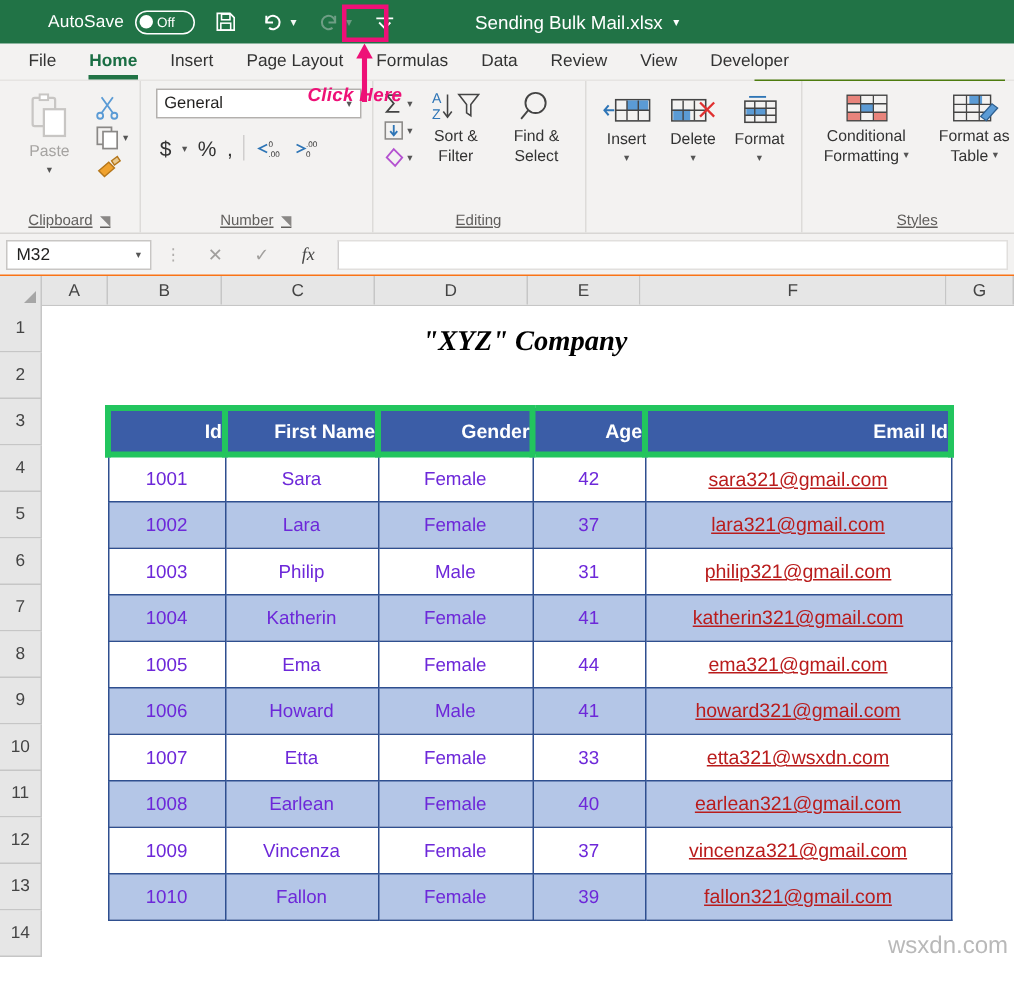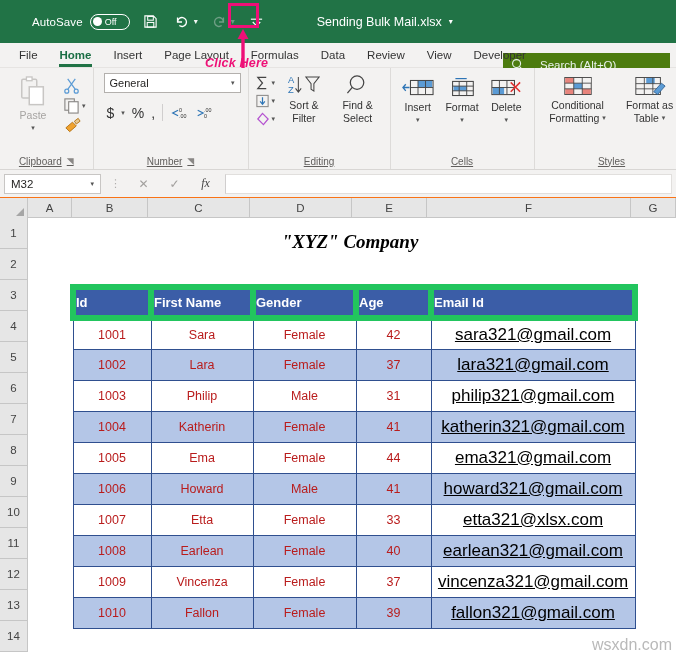--- a/index.html
+++ b/index.html
@@ -5,21 +5,21 @@
   * { box-sizing: border-box; margin: 0; padding: 0; }
   html, body {
     width: 676px; height: 667px;
     font-family: "Liberation Sans", sans-serif;
     background: #ffffff; overflow: hidden;
   }
   #app { position: relative; width: 676px; height: 667px; }
 
   
   .titlebar {
-    height: 43px; background: #217346; display: flex; align-items: center;
+    height: 29px; background: #217346; display: flex; align-items: center;
     color: #ffffff; padding: 0 6px; position: relative;
   }
   .autosave-label { font-size: 11.5px; margin-left: 26px; letter-spacing: .1px; }
   .toggle {
     margin-left: 7px; width: 40px; height: 16px; border: 1.3px solid #ffffff;
     border-radius: 9px; display: flex; align-items: center; padding: 0 2px; gap: 3px;
   }
   .toggle .knob { width: 9px; height: 9px; border-radius: 50%; background: #ffffff; }
   .toggle .tlabel { font-size: 9px; color: #ffffff; }
   .tb-icon {
@@ -138,29 +138,29 @@
     font-size: 19px; font-weight: bold; font-style: italic; color: #000000;
     font-family: "Liberation Serif", serif;
   }
 
   table.xtable {
     position: absolute; left: 42px; top: 66px; width: 562px;
     border-collapse: collapse; table-layout: fixed;
   }
   table.xtable th {
     background: #3b5da7; color: #ffffff; font-size: 13px; font-weight: bold;
-    height: 31px; border: 6px solid #22c55e; text-align: left;
+    height: 31px; border: 4px solid #22c55e; text-align: right;
   }
   table.xtable td {
-    height: 31px; border: 1px solid #2f4f8f; font-size: 12.5px; color: #b91c1c;
+    height: 31px; border: 1px solid #2f4f8f; font-size: 12.5px; color: #6d28d9;
     text-align: center; background: #ffffff;
   }
   table.xtable tr.alt td { background: #b4c6e7; }
   table.xtable td.email {
-    color: #000000; text-decoration: underline; font-size: 17px;
+    color: #b91c1c; text-decoration: underline; font-size: 13px;
   }
   .watermark {
     position: absolute; right: 4px; bottom: 4px; font-size: 16px; color: #b9b9b9;
   }
   svg { display: block; }
 </style>
 </head>
 <body>
 
 <div id="app">
@@ -366,41 +366,38 @@
               <rect x="9" y="4" width="24" height="15" fill="none" stroke="#444" stroke-width="1.1"></rect>
               <rect x="17" y="4.5" width="15" height="7" fill="#5b9bd5"></rect>
               <path d="M9 11.5H33M17 4.5v14M25 4.5v14" stroke="#444" stroke-width="1"></path>
               <path d="M8 11.5L1 11.5M4 8l-3 3.5L4 15" fill="none" stroke="#2e75b6" stroke-width="1.4"></path>
             </svg>
           <span>Insert</span>
           <span class="chev">▾</span>
         </div>
         <div class="bigbtn">
           <svg width="32" height="24" viewBox="0 0 34 24">
+              <rect x="2" y="4" width="24" height="15" fill="none" stroke="#444" stroke-width="1.1"></rect>
+              <rect x="3" y="11" width="12" height="7.5" fill="#5b9bd5"></rect>
+              <path d="M2 11.5H26M10 4.5v14M18 4.5v14" stroke="#444" stroke-width="1"></path>
+              <path d="M22 6l10 10M32 6L22 16" stroke="#e03030" stroke-width="1.6"></path>
+            </svg>
+          <span>Delete</span>
+          <span class="chev">▾</span>
+        </div>
+        <div class="bigbtn">
+          <svg width="32" height="24" viewBox="0 0 34 24">
               <path d="M10 2h12" stroke="#2e75b6" stroke-width="1.3"></path>
               <rect x="7" y="5" width="22" height="15" fill="none" stroke="#444" stroke-width="1.1"></rect>
               <rect x="8" y="10" width="14" height="5" fill="#5b9bd5"></rect>
               <path d="M7 10h22M7 15h22M14 5v15M22 5v15" stroke="#444" stroke-width="1"></path>
             </svg>
           <span>Format</span>
           <span class="chev">▾</span>
         </div>
-        <div class="bigbtn">
-          <svg width="32" height="24" viewBox="0 0 34 24">
-              <rect x="2" y="4" width="24" height="15" fill="none" stroke="#444" stroke-width="1.1"></rect>
-              <rect x="3" y="11" width="12" height="7.5" fill="#5b9bd5"></rect>
-              <path d="M2 11.5H26M10 4.5v14M18 4.5v14" stroke="#444" stroke-width="1"></path>
-              <path d="M22 6l10 10M32 6L22 16" stroke="#e03030" stroke-width="1.6"></path>
-            </svg>
-          <span>Delete</span>
-          <span class="chev">▾</span>
-        </div>
-      </div>
-      <div class="rg-label">
-        <span>Cells</span>
       </div>
     </div>
 
     <div class="rgroup" style="flex:1">
       <div class="rg-body" style="justify-content:space-around;padding-top:6px">
         <div class="bigbtn" style="width:72px">
           <svg width="34" height="24" viewBox="0 0 36 24">
               <rect x="4" y="3" width="28" height="18" fill="none" stroke="#444" stroke-width="1"></rect>
               <rect x="4.5" y="3.5" width="9" height="5.5" fill="#e8847c"></rect>
               <rect x="13.5" y="9" width="9" height="6" fill="#5b9bd5"></rect>
@@ -531,21 +528,21 @@
             <td>Howard</td>
             <td>Male</td>
             <td>41</td>
             <td class="email">howard321@gmail.com</td>
           </tr>
           <tr>
             <td>1007</td>
             <td>Etta</td>
             <td>Female</td>
             <td>33</td>
-            <td class="email">etta321@xlsx.com</td>
+            <td class="email">etta321@wsxdn.com</td>
           </tr>
           <tr class="alt">
             <td>1008</td>
             <td>Earlean</td>
             <td>Female</td>
             <td>40</td>
             <td class="email">earlean321@gmail.com</td>
           </tr>
           <tr>
             <td>1009</td>

